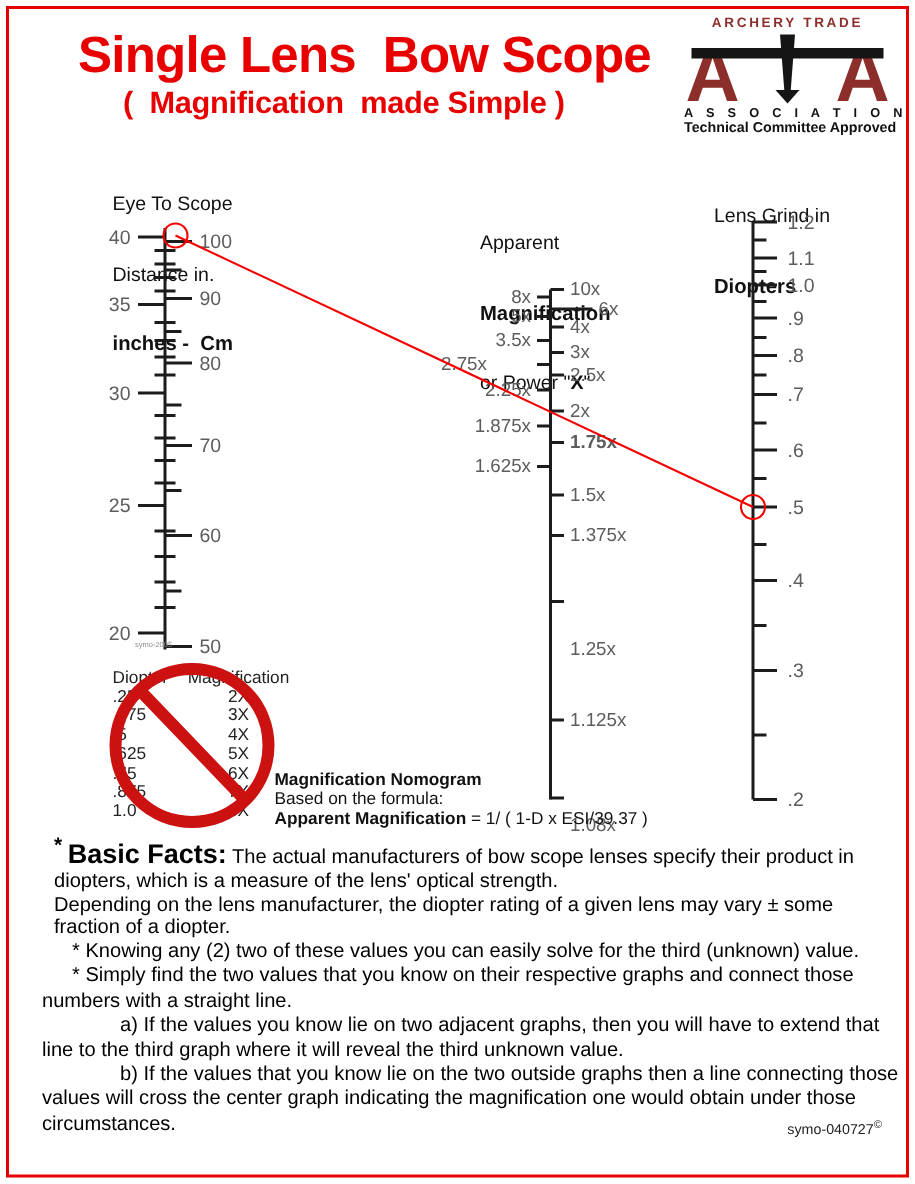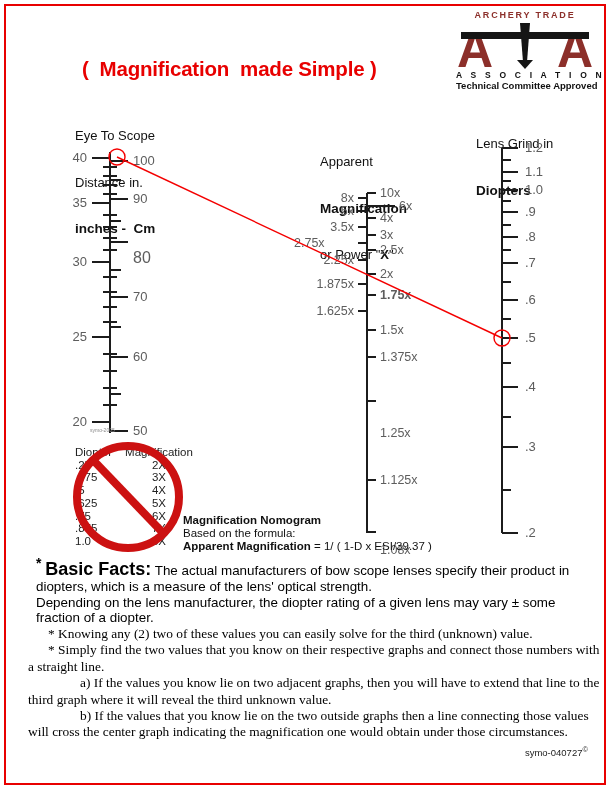--- a/index.html
+++ b/index.html
@@ -35,31 +35,32 @@
   .bt-head span{display:inline-block;}
   .bt-c1{width:46px;}
   .bt-c2{width:76px;text-align:center;}
   .bt-h2{margin-left:0px;}
   .formula{position:absolute;left:183px;top:514px;font-size:11.5px;line-height:13.2px;color:#111;}
   .facts{position:absolute;left:36px;top:556px;width:556px;font-size:13.4px;line-height:15.8px;color:#000;}
   .facts-star{font-weight:bold;font-size:14px;vertical-align:7px;}
   .facts-head{font-weight:bold;font-size:18px;}
   .howto{position:absolute;left:28px;top:626px;width:578px;font-size:13.4px;line-height:16.4px;color:#000;}
   .howto-head{font-size:17.5px;font-weight:bold;margin:0 0 7px 0;}
-  .hw-p{margin:0;text-indent:20px;font-family:Liberation Serif, serif;}
+  .hw-p{margin:0;text-indent:20px;}
   .hw-p.lvl2{text-indent:52px;}
   .footer-code{position:absolute;right:22px;top:745px;font-size:9.5px;color:#222;}
   .footer-code sup{font-size:7.5px;}
 </style>
 </head>
 <body>
 
 <div class="page">
   <div class="frame"></div>
 
+  <div class="title">Single Lens  Bow Scope</div>
   <div class="subtitle">(  Magnification  made Simple )</div>
 
   <div class="logo">
     <div class="logo-top">ARCHERY TRADE</div>
     <svg width="138" height="48" viewBox="0 0 138 48" style="display:block;margin-top:1px;">
       <text x="1" y="45" font-size="50" font-weight="bold" fill="var(--maroon)" font-family="Liberation Sans, sans-serif">A</text>
       <text x="101" y="45" font-size="50" font-weight="bold" fill="var(--maroon)" font-family="Liberation Sans, sans-serif">A</text>
       <rect x="5" y="10" width="128" height="7" fill="#151515"></rect>
       <polygon points="64,1 74,1 71,40 67,40" fill="#151515"></polygon>
       <polygon points="61,38 77,38 69,47" fill="#151515"></polygon>
@@ -111,21 +112,21 @@
       <div class="tick" style="left: 103px; top: 404px; width: 14px; height: 2px;"></div>
       <div class="tick" style="left: 92px; top: 421px; width: 18px; height: 2px;"></div>
       <div class="tick-label" style="top: 422px; font-size: 13px; left: 27px; width: 60px; text-align: right;">20</div>
       <div class="tick" style="left: 110px; top: 160px; width: 18px; height: 2px;"></div>
       <div class="tick-label" style="top: 161px; font-size: 13px; left: 133px;">100</div>
       <div class="tick" style="left: 110px; top: 179px; width: 11px; height: 2px;"></div>
       <div class="tick" style="left: 110px; top: 198px; width: 18px; height: 2px;"></div>
       <div class="tick-label" style="top: 199px; font-size: 13px; left: 133px;">90</div>
       <div class="tick" style="left: 110px; top: 220px; width: 11px; height: 2px;"></div>
       <div class="tick" style="left: 110px; top: 241px; width: 18px; height: 2px;"></div>
-      <div class="tick-label" style="top: 242px; font-size: 16px; left: 133px; margin-top: 16px;">80</div>
+      <div class="tick-label" style="top: 242px; font-size: 13px; left: 133px;">80</div>
       <div class="tick" style="left: 110px; top: 269px; width: 11px; height: 2px;"></div>
       <div class="tick" style="left: 110px; top: 296px; width: 18px; height: 2px;"></div>
       <div class="tick-label" style="top: 297px; font-size: 13px; left: 133px;">70</div>
       <div class="tick" style="left: 110px; top: 326px; width: 11px; height: 2px;"></div>
       <div class="tick" style="left: 110px; top: 356px; width: 18px; height: 2px;"></div>
       <div class="tick-label" style="top: 357px; font-size: 13px; left: 133px;">60</div>
       <div class="tick" style="left: 110px; top: 393px; width: 11px; height: 2px;"></div>
       <div class="tick" style="left: 110px; top: 430px; width: 18px; height: 2px;"></div>
       <div class="tick-label" style="top: 431px; font-size: 13px; left: 133px;">50</div>
       <div class="axisline" style="left: 366px; top: 193px; width: 2px; height: 340px;"></div>

